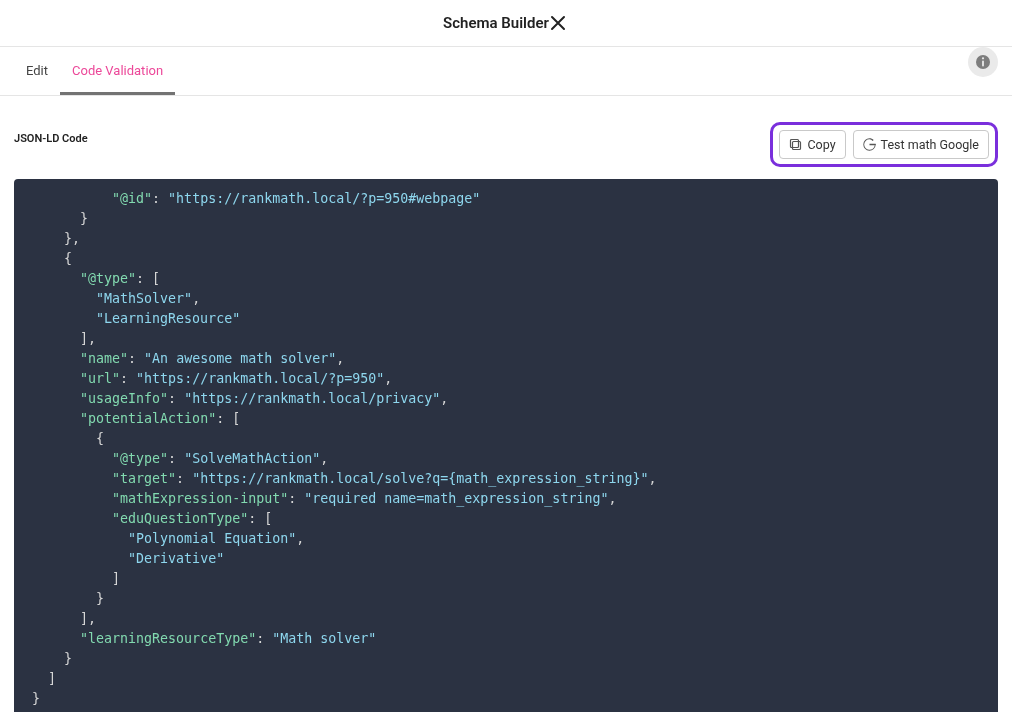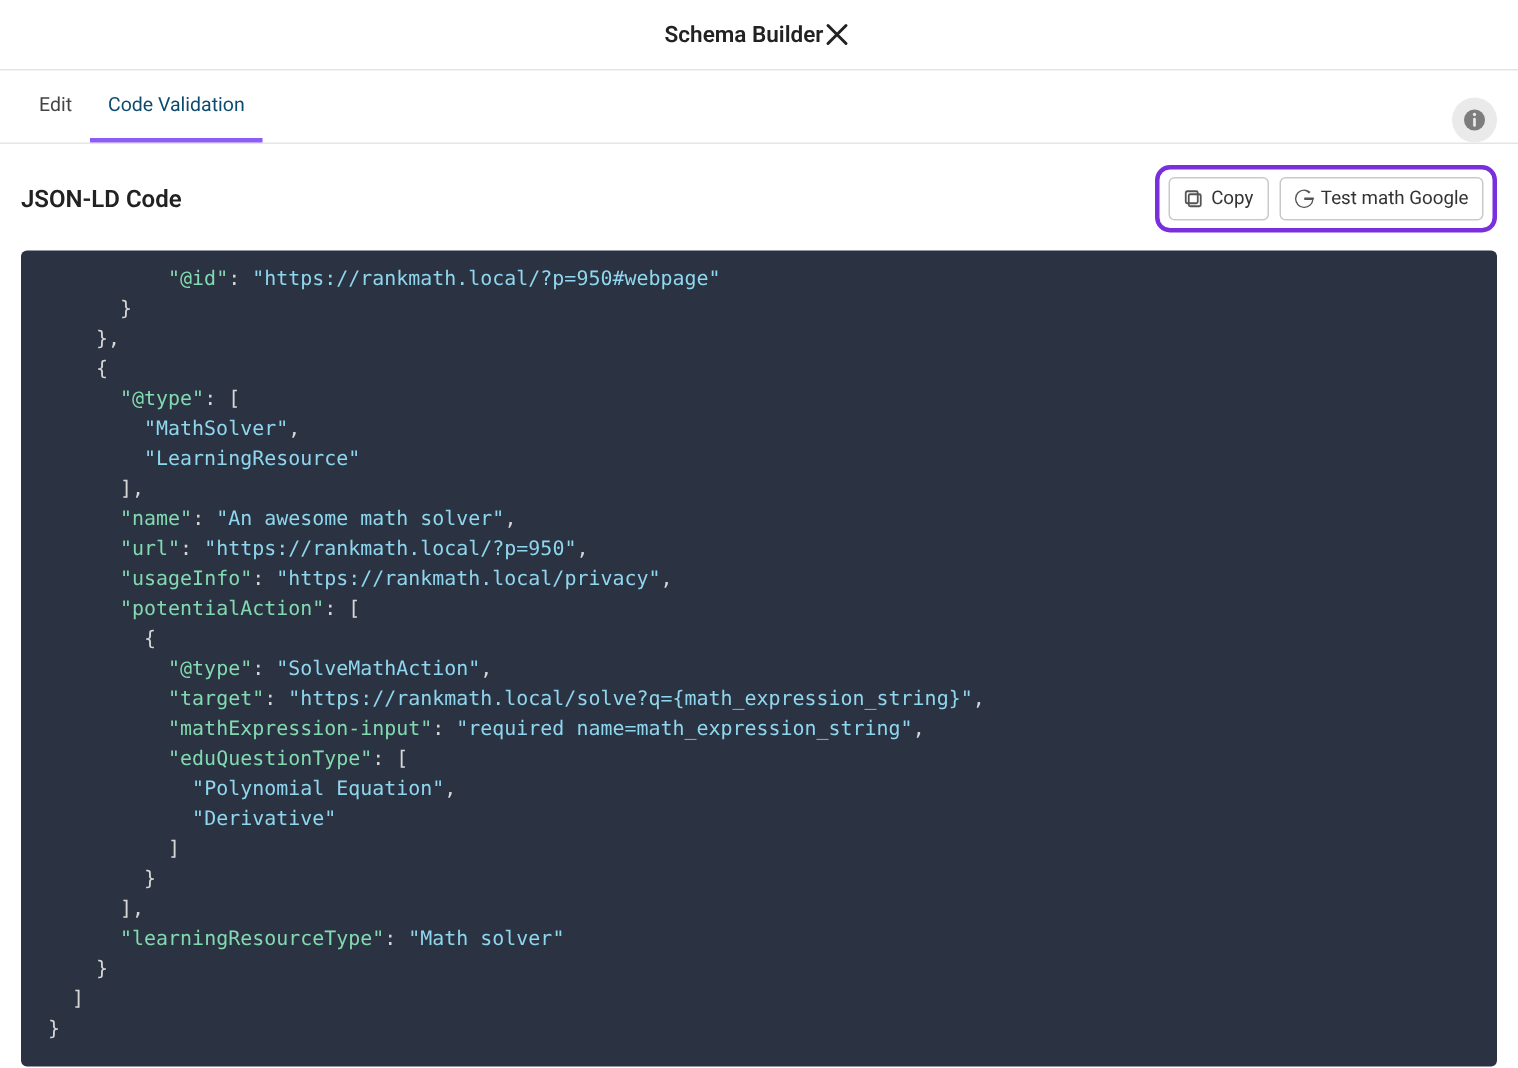--- a/index.html
+++ b/index.html
@@ -1,28 +1,28 @@
 <!DOCTYPE html>
 <html><head>
 <meta charset="utf-8">
 <style>
   * { box-sizing: border-box; margin: 0; padding: 0; }
   body { font-family: -apple-system, BlinkMacSystemFont, "Segoe UI", Roboto, Helvetica, Arial, sans-serif; background: #fff; color: #222; width: 1012px; }
   .header { display: flex; align-items: center; justify-content: center; padding: 14px 16px 14px 14px; border-bottom: 1px solid #e5e5e5; }
   .header-title { font-size: 15px; font-weight: 600; }
   .close-btn { cursor: pointer; display: flex; align-items: center; }
-  .tabs-row { display: flex; align-items: flex-end; justify-content: space-between; border-bottom: 1px solid #e5e5e5; padding: 0 14px; gap: 44px; }
+  .tabs-row { display: flex; align-items: flex-start; justify-content: space-between; border-bottom: 1px solid #e5e5e5; padding: 0 14px; gap: 44px; }
   .tabs { display: flex; }
   .tab { padding: 16px 12px 14px 12px; font-size: 13px; color: #444; cursor: pointer; border-bottom: 3px solid transparent; }
-  .tab.active { border-bottom: 3px solid #8b5cf6; color: #0c4a6e; }
+  .tab.active { border-bottom: 3px solid #737373; color: #ec4899; }
   .info-btn { width: 30px; height: 30px; border-radius: 50%; background: #eaeaea; display: flex; align-items: center; justify-content: center; cursor: pointer; }
   .content { padding: 14px; }
   .sub-header { display: flex; align-items: center; justify-content: space-between; margin-bottom: 12px; }
-  .sub-title { font-size: 16px; font-weight: 600; }
-  .highlight-box { border: 3px solid #7a2fdc; border-radius: 10px; padding: 5px 6px; display: flex; gap: 7px; }
+  .sub-title { font-size: 11px; font-weight: 600; }
+  .highlight-box { border: 3px solid #7a2fdc; border-radius: 10px; padding: 5px 6px; display: flex; gap: 7px; margin-top: 12px; }
   .btn { display: inline-flex; align-items: center; gap: 5px; border: 1px solid #c9c9c9; background: #fff; border-radius: 4px; padding: 6px 9px; font-size: 12.5px; color: #333; cursor: pointer; }
   .btn svg { flex-shrink: 0; }
   .code-block { background: #2b3242; border-radius: 4px; padding: 10px 18px 14px 18px; font-family: ui-monospace, SFMono-Regular, Menlo, Monaco, Consolas, monospace; font-size: 13.3px; line-height: 20px; color: #d6d6d6; white-space: pre; overflow: hidden; }
 </style>
 </head>
 <body>
 
 <div class="header">
   <div class="header-title">Schema Builder</div>
   <div class="close-btn">

